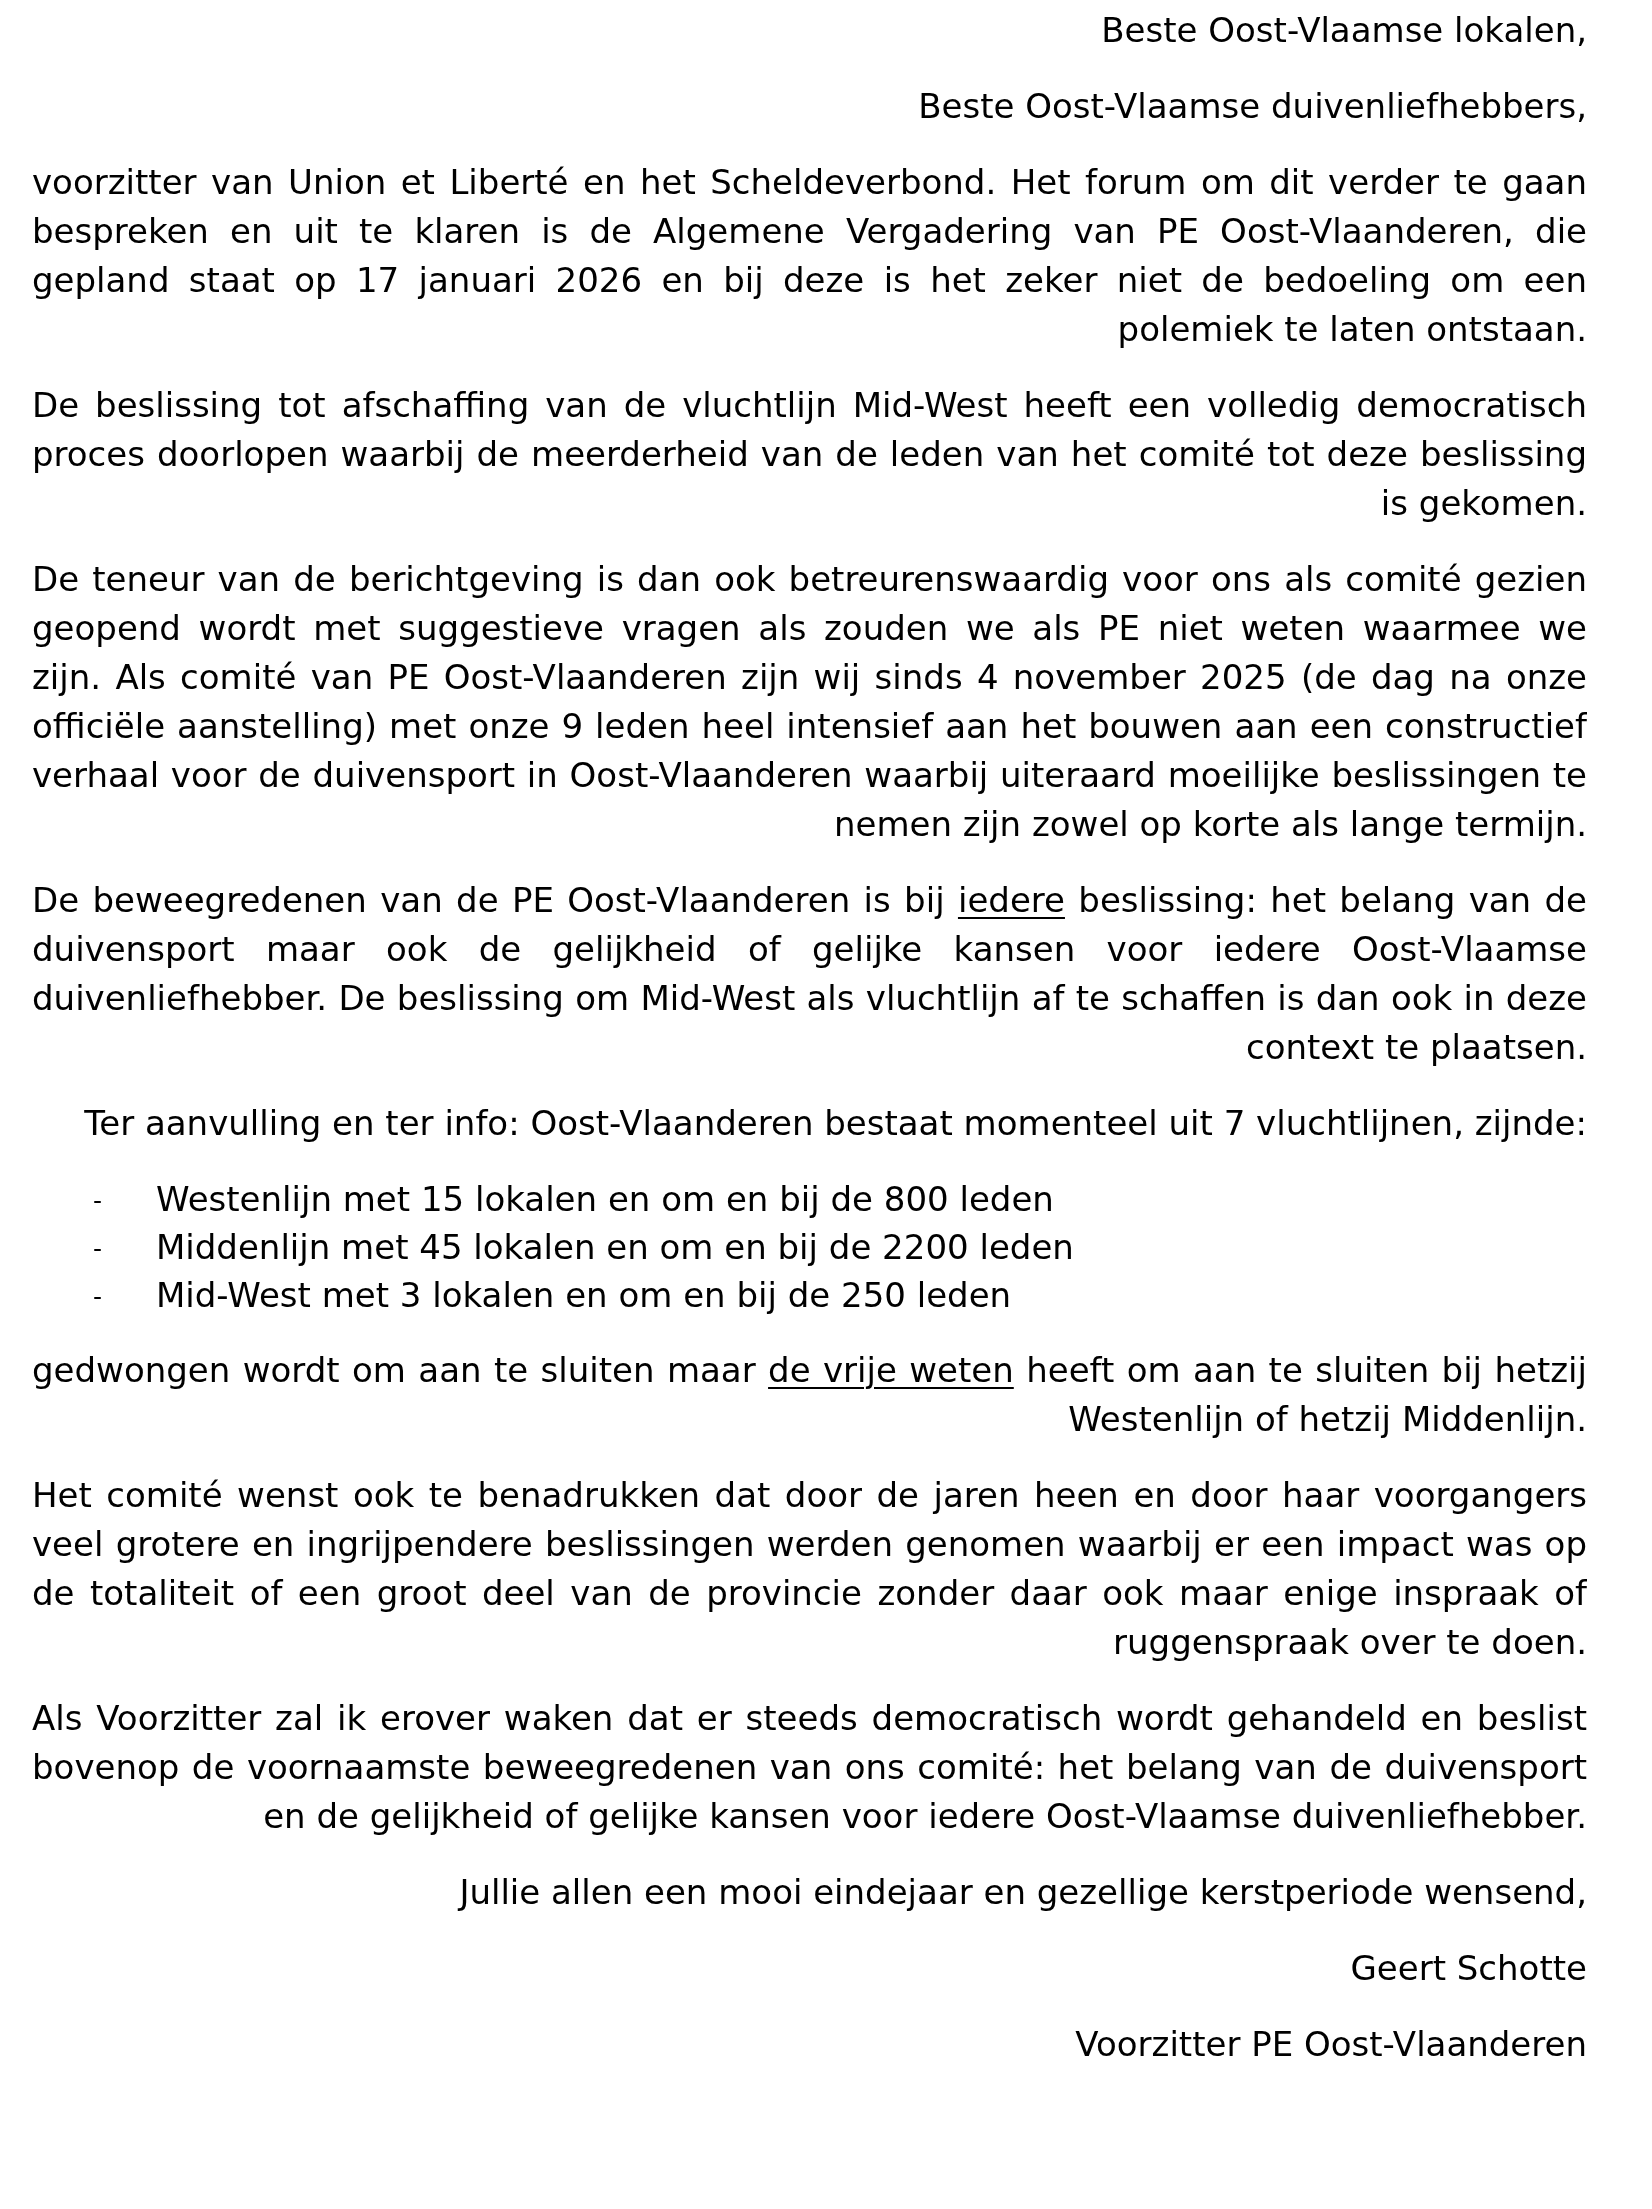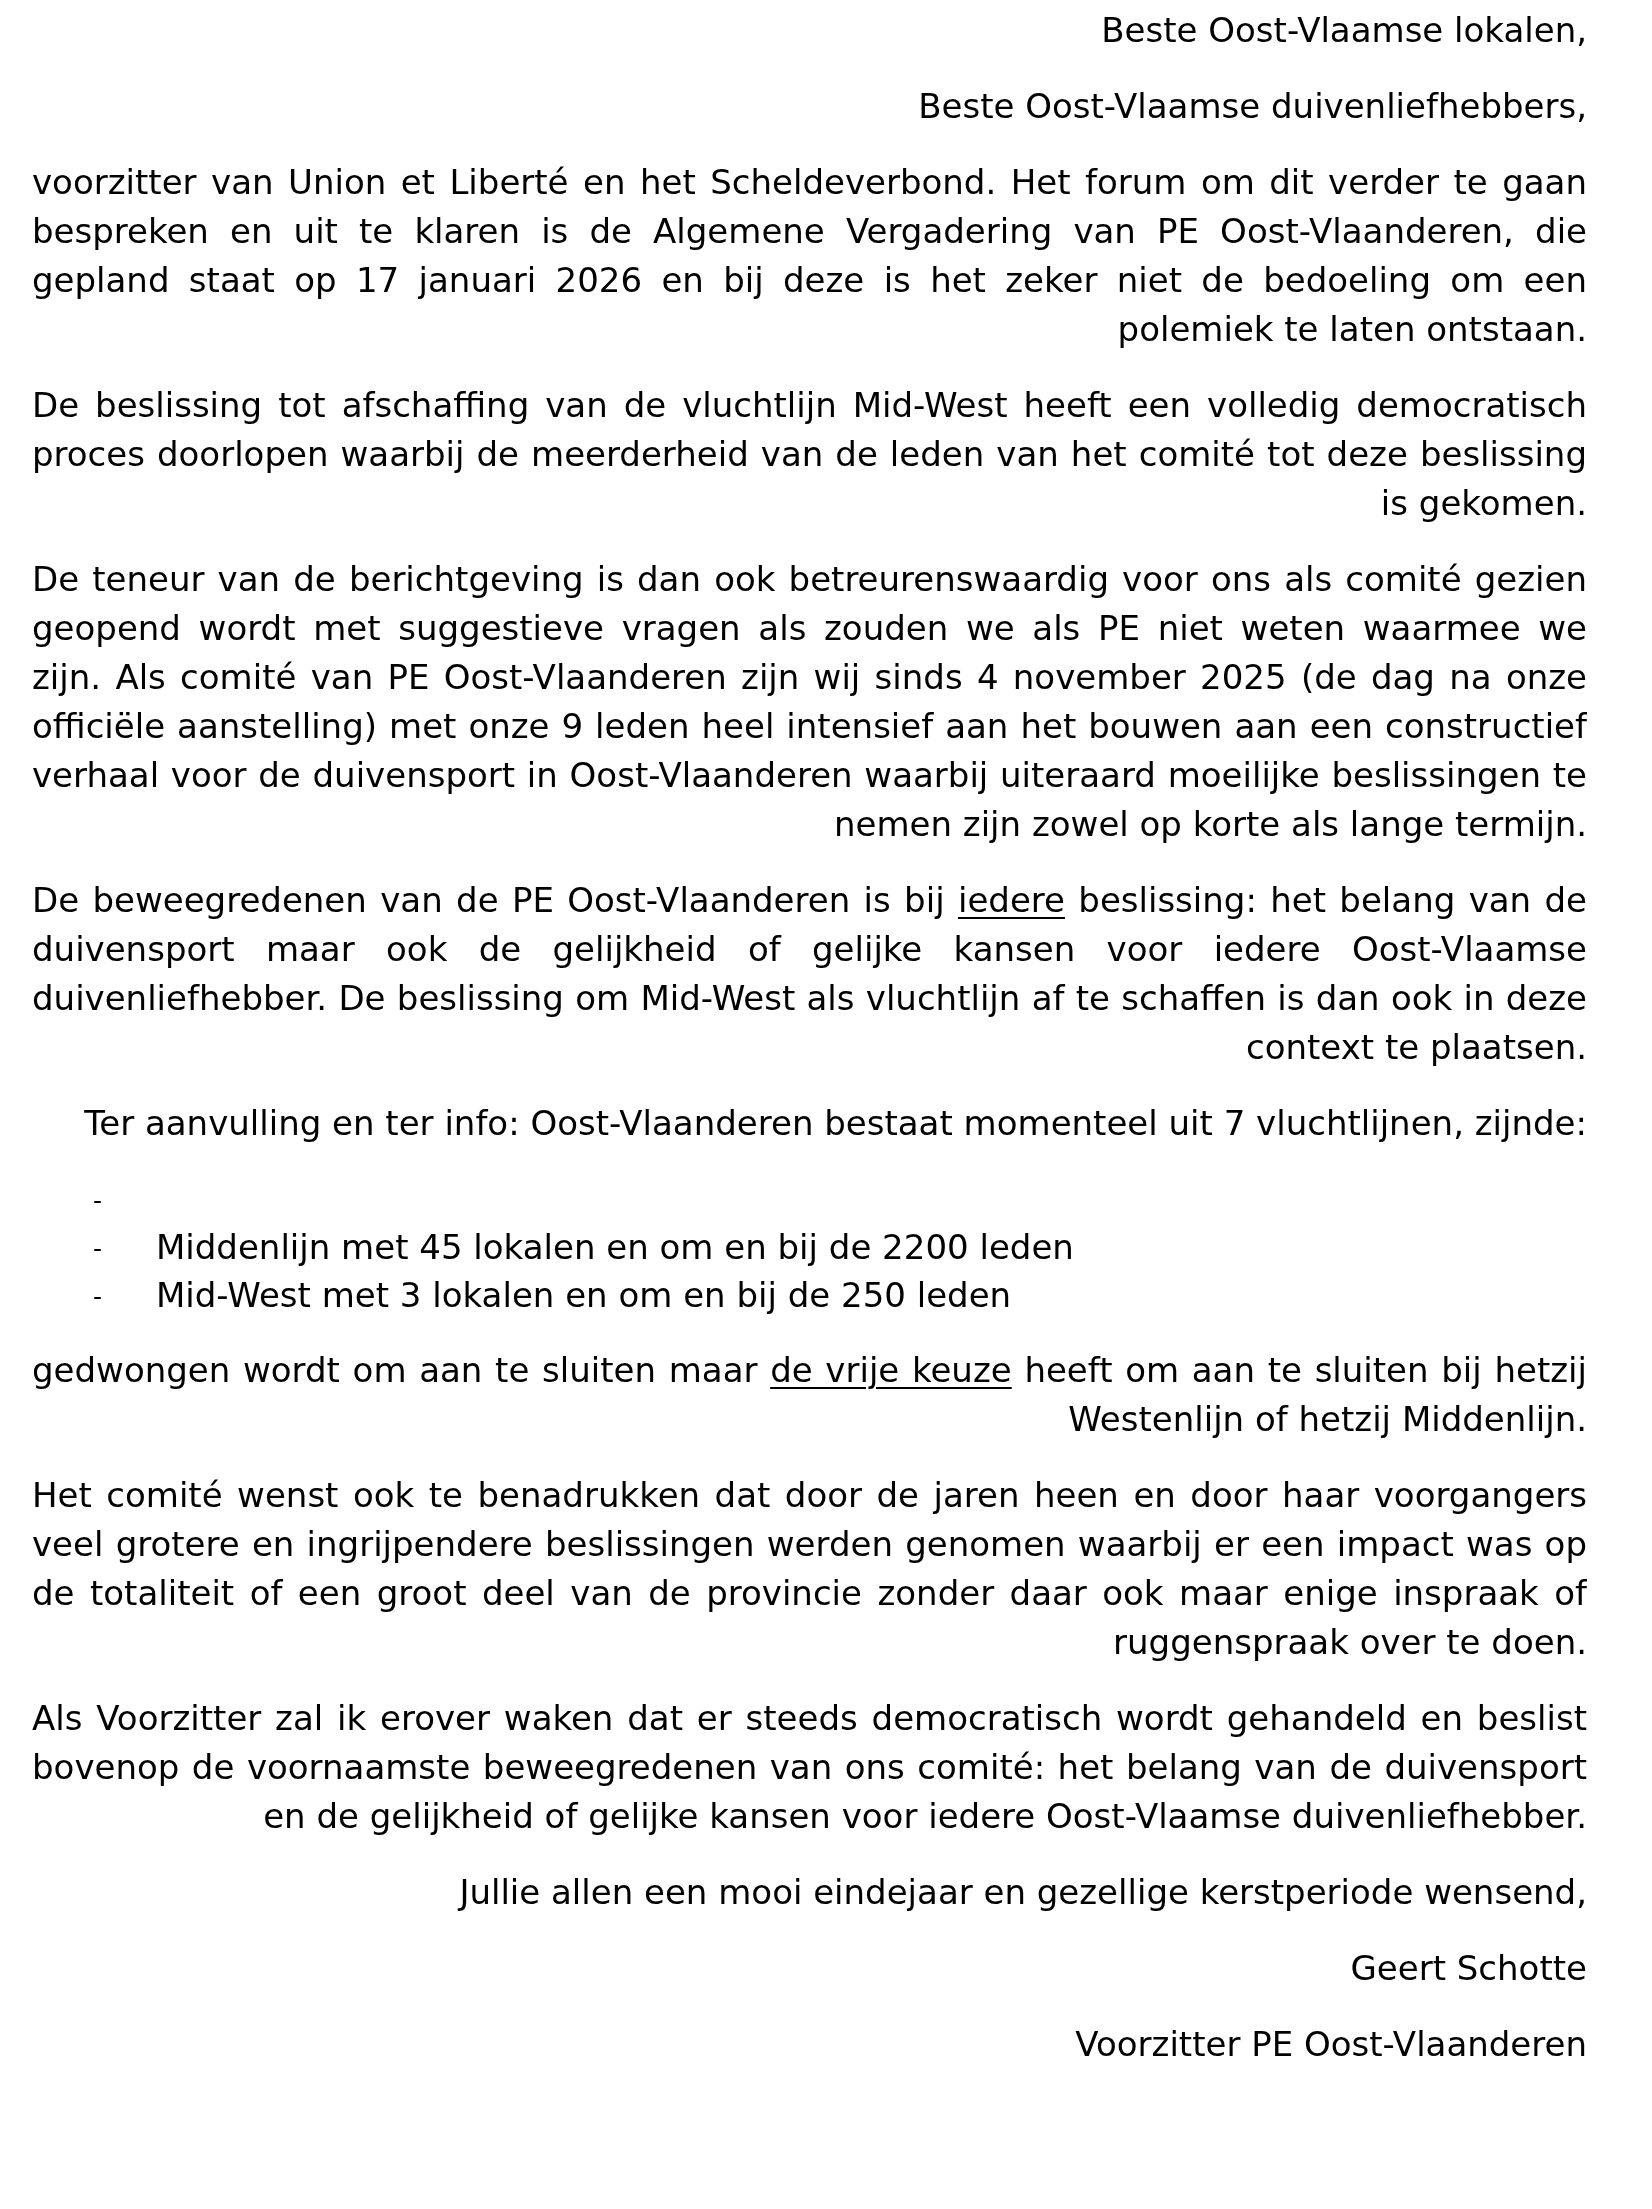--- a/index.html
+++ b/index.html
@@ -109,33 +109,34 @@
     <div class="line l">context te plaatsen.</div>
   </div>
 
   <div class="para">
     <div class="line l">Ter aanvulling en ter info: Oost-Vlaanderen bestaat momenteel uit 7 vluchtlijnen, zijnde:</div>
   </div>
 
   <div class="list">
     <div class="list-item">
       <span class="bullet">-</span>
+      <span class="item-text">Westenlijn met 15 lokalen en om en bij de 800 leden</span>
     </div>
     <div class="list-item">
       <span class="bullet">-</span>
       <span class="item-text">Middenlijn met 45 lokalen en om en bij de 2200 leden</span>
     </div>
     <div class="list-item">
       <span class="bullet">-</span>
       <span class="item-text">Mid-West met 3 lokalen en om en bij de 250 leden</span>
     </div>
   </div>
 
   <div class="para">
-    <div class="line j"><span>gedwongen wordt om aan te sluiten maar </span><span class="u">de vrije keuze</span><span> heeft om aan te sluiten bij hetzij</span></div>
+    <div class="line j"><span>gedwongen wordt om aan te sluiten maar </span><span class="u">de vrije weten</span><span> heeft om aan te sluiten bij hetzij</span></div>
     <div class="line l">Westenlijn of hetzij Middenlijn.</div>
   </div>
 
   <div class="para">
     <div class="line j">Het comité wenst ook te benadrukken dat door de jaren heen en door haar voorgangers</div>
     <div class="line j">veel grotere en ingrijpendere beslissingen werden genomen waarbij er een impact was op</div>
     <div class="line j">de totaliteit of een groot deel van de provincie zonder daar ook maar enige inspraak of</div>
     <div class="line l">ruggenspraak over te doen.</div>
   </div>
 

